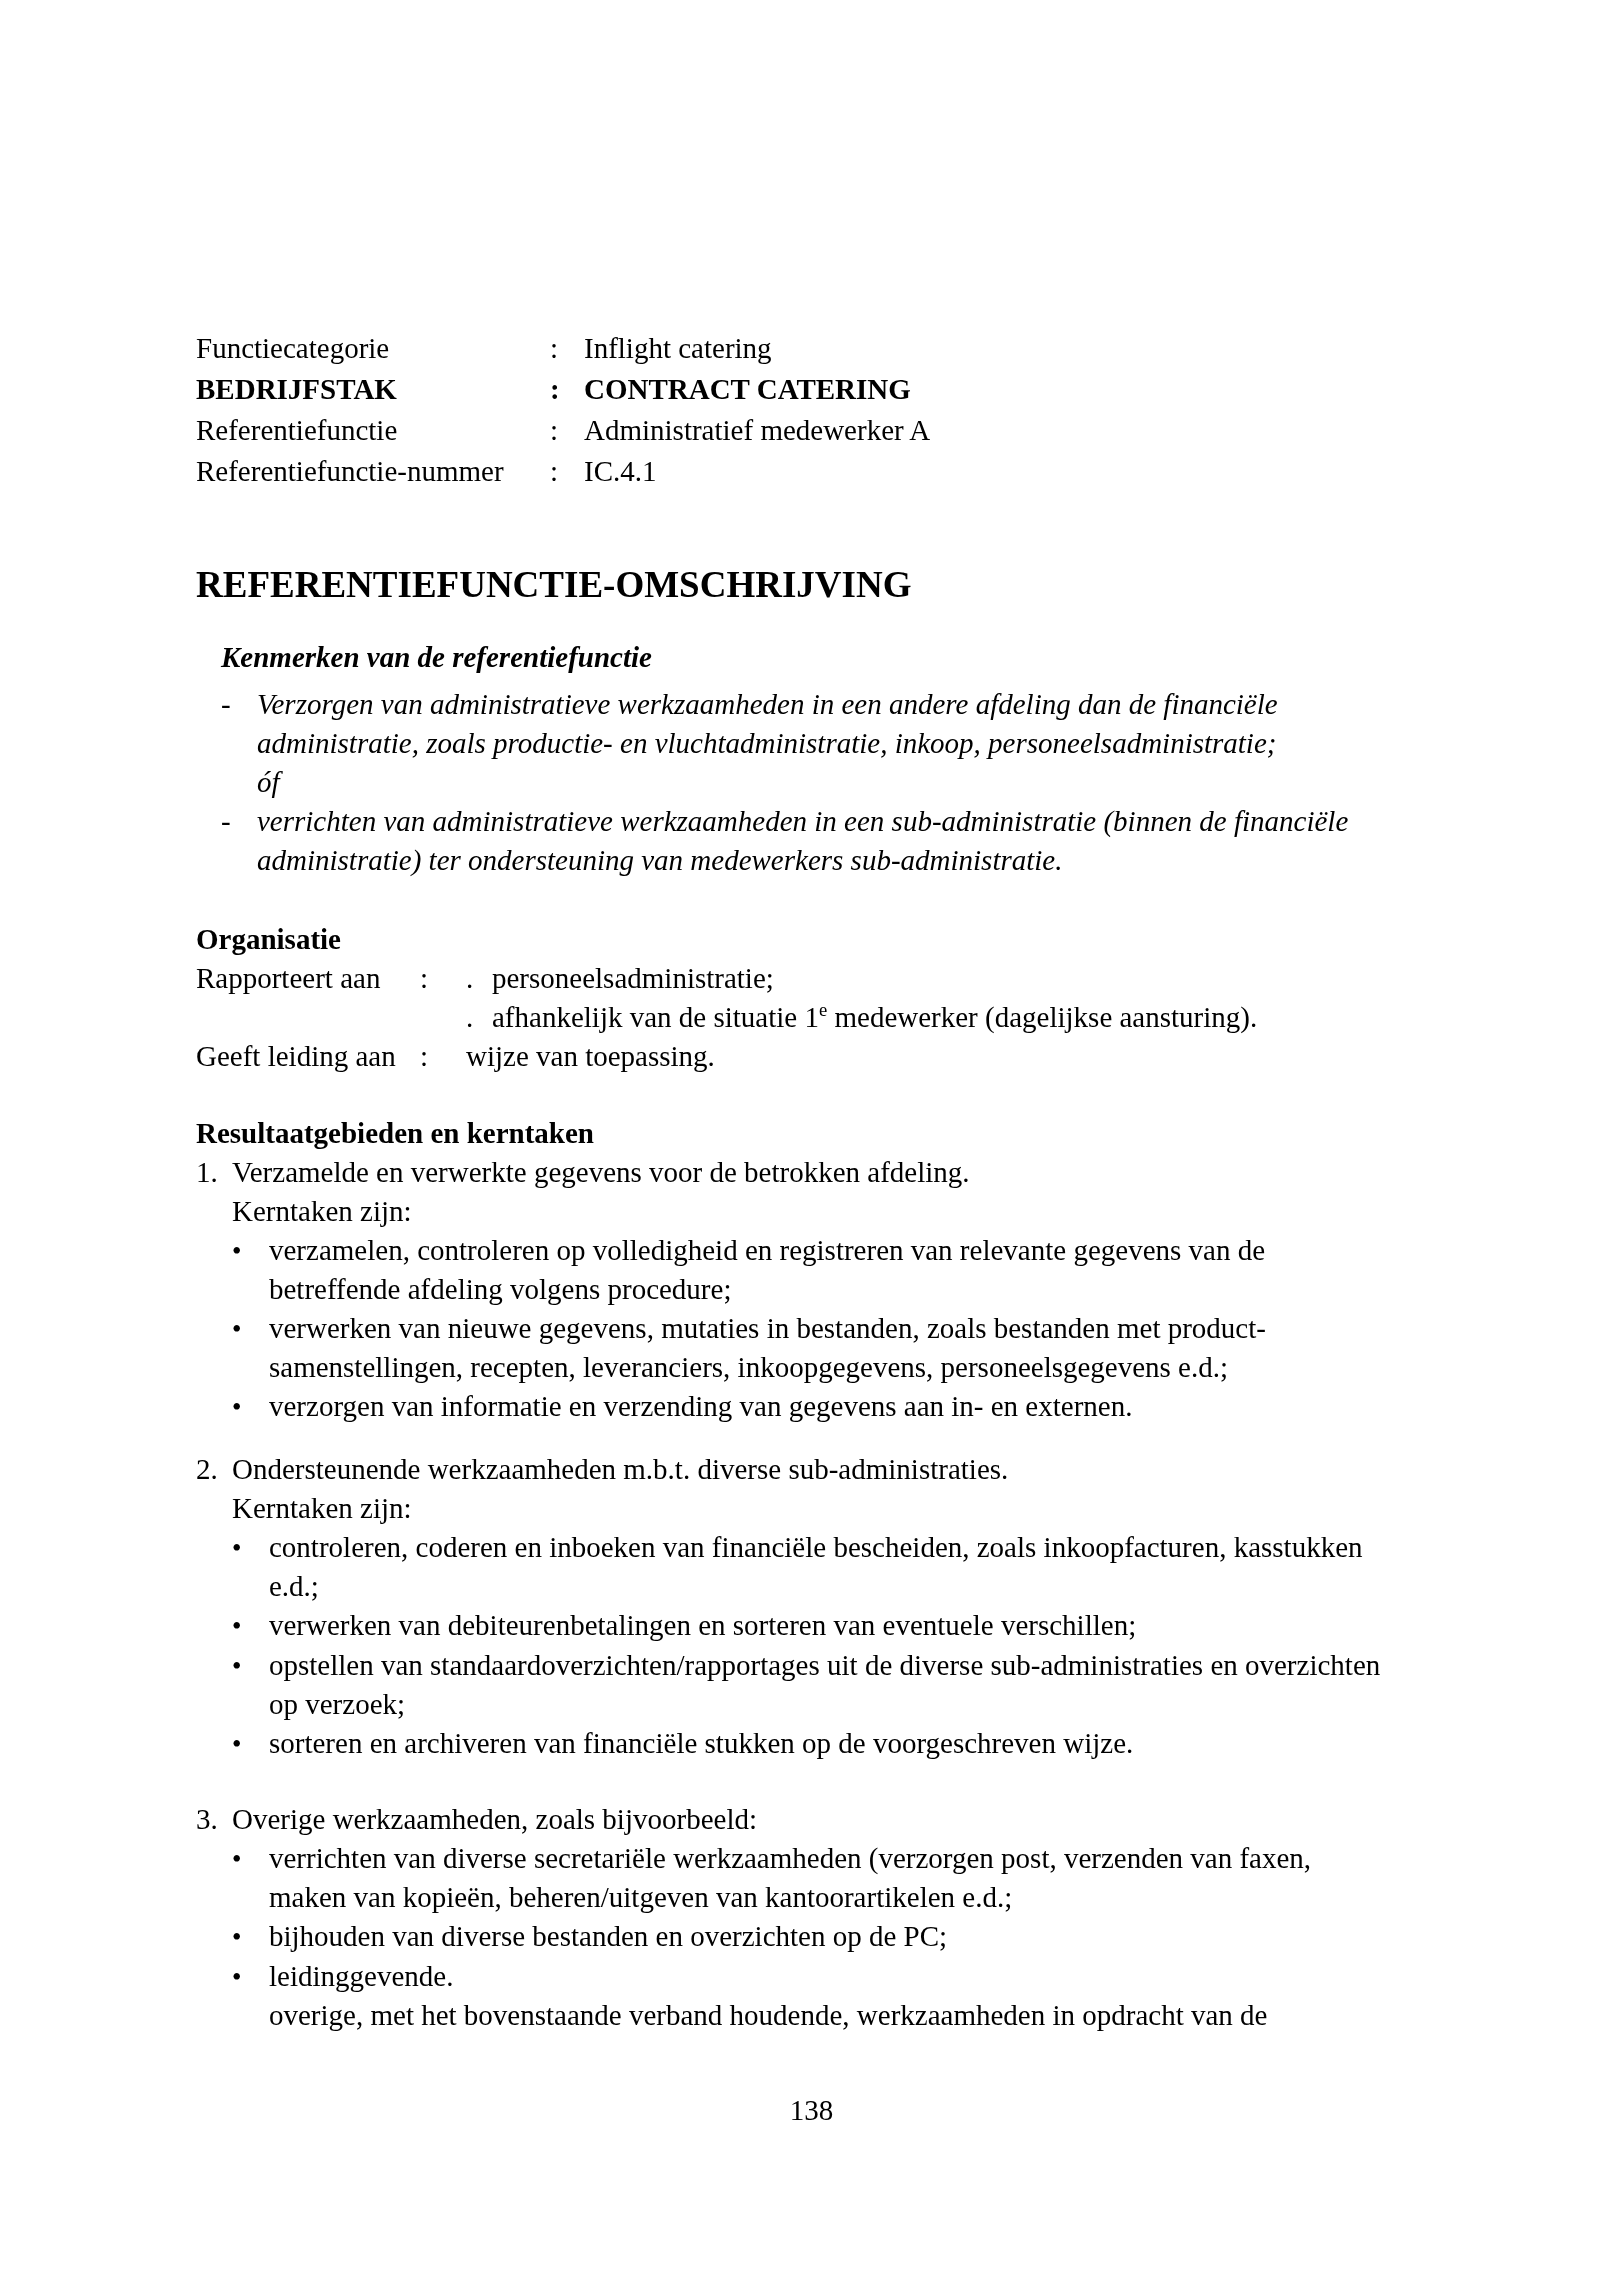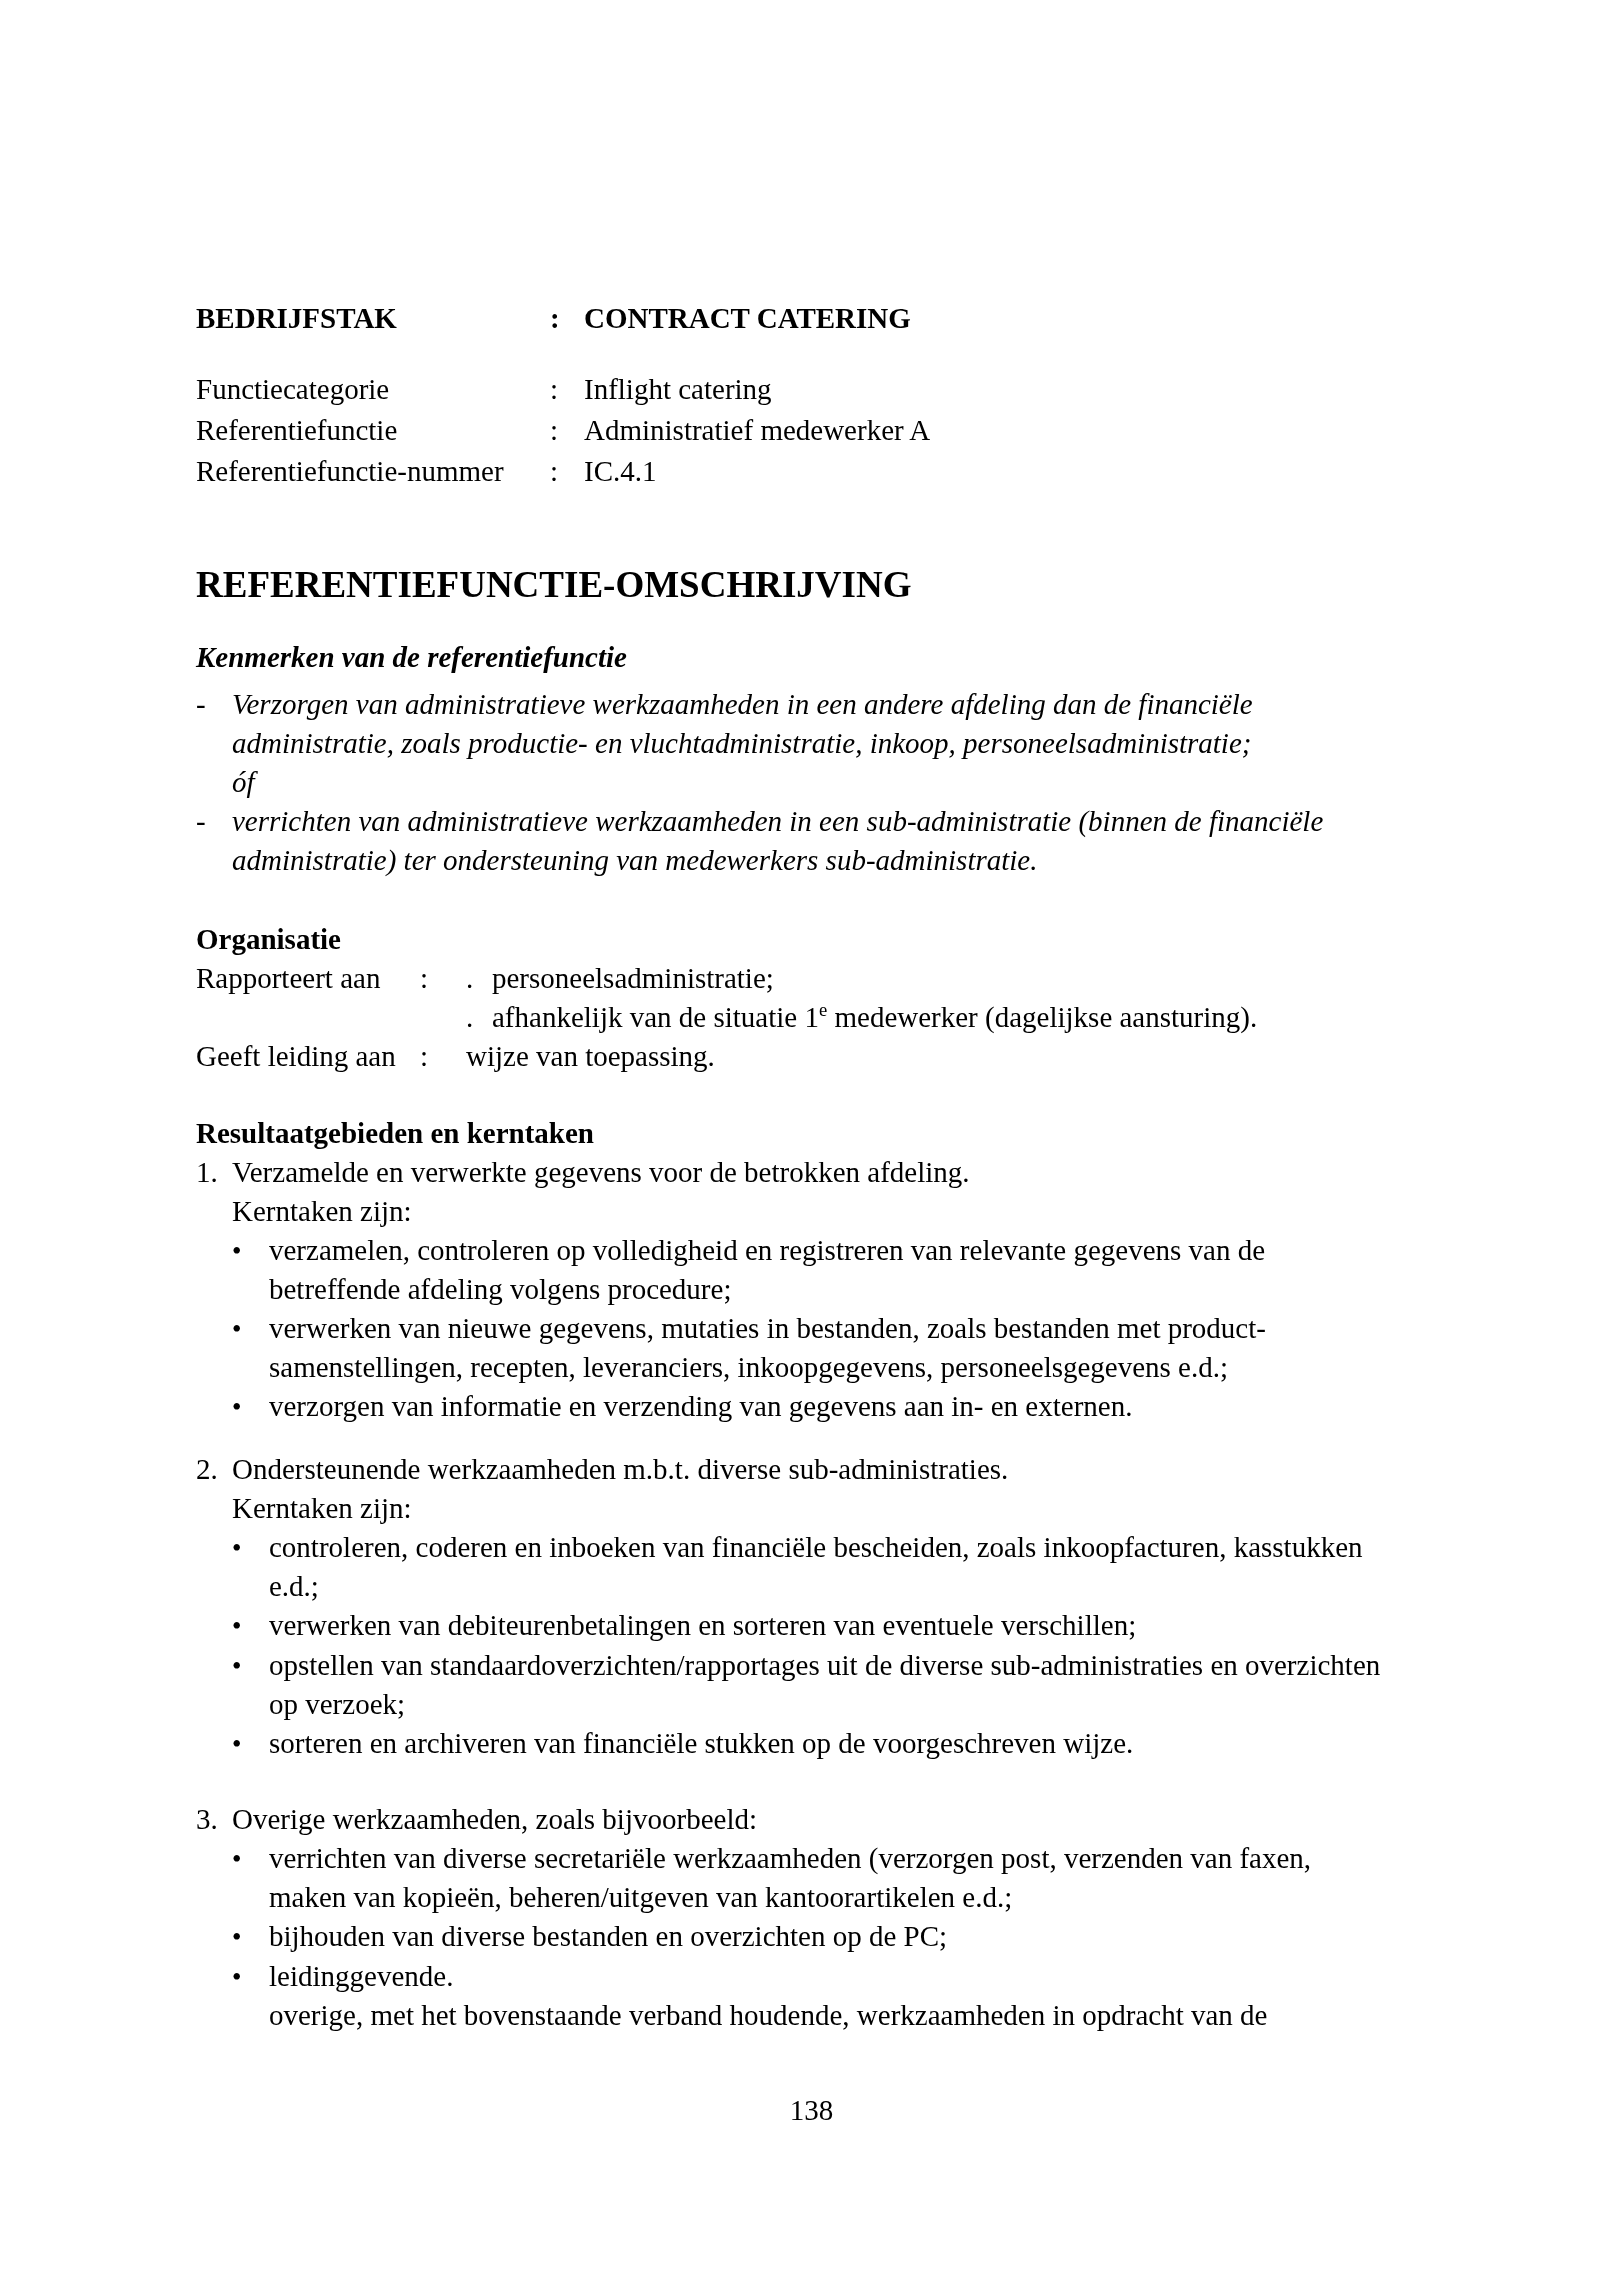--- a/index.html
+++ b/index.html
@@ -8,21 +8,21 @@
     width:1623px; height:2295px;
     background:#ffffff;
     color:#000000;
     font-family:"Liberation Serif", serif;
     font-size:29px;
     line-height:39px;
     overflow:hidden;
   }
   .abs { position:absolute; }
   .b { font-weight:bold; }
-  .i { font-style:italic; }
+  .i { font-style:italic;margin-left:25px; }
 
   
   #id-table { top:298px; left:196px; }
   .id-row { white-space:nowrap; line-height:41px; }
   .id-row.gap { margin-top:30px; }
   .id-lbl { display:inline-block; width:354px; }
   .id-col { display:inline-block; width:34px; }
 
   
   #section-title { top:565px; left:196px; font-weight:bold; white-space:nowrap; }
@@ -59,25 +59,25 @@
 
   
   #footer { top:2091px; left:0; width:100%; text-align:center; }
 </style>
 </head>
 <body>
 
 <div class="page">
 
   <section class="abs" id="id-table">
+    <div class="id-row gap">
+      <span class="id-lbl">Functiecategorie</span><span class="id-col">:</span><span class="id-val">Inflight catering</span>
+    </div>
     <div class="id-row b">
       <span class="id-lbl">BEDRIJFSTAK</span><span class="id-col">:</span><span class="id-val">CONTRACT CATERING</span>
-    </div>
-    <div class="id-row gap">
-      <span class="id-lbl">Functiecategorie</span><span class="id-col">:</span><span class="id-val">Inflight catering</span>
     </div>
     <div class="id-row">
       <span class="id-lbl">Referentiefunctie</span><span class="id-col">:</span><span class="id-val">Administratief medewerker A</span>
     </div>
     <div class="id-row">
       <span class="id-lbl">Referentiefunctie-nummer</span><span class="id-col">:</span><span class="id-val">IC.4.1</span>
     </div>
   </section>
 
   <h1 class="abs" id="section-title" style="font-size:37px;margin:0;">REFERENTIEFUNCTIE-OMSCHRIJVING</h1>

